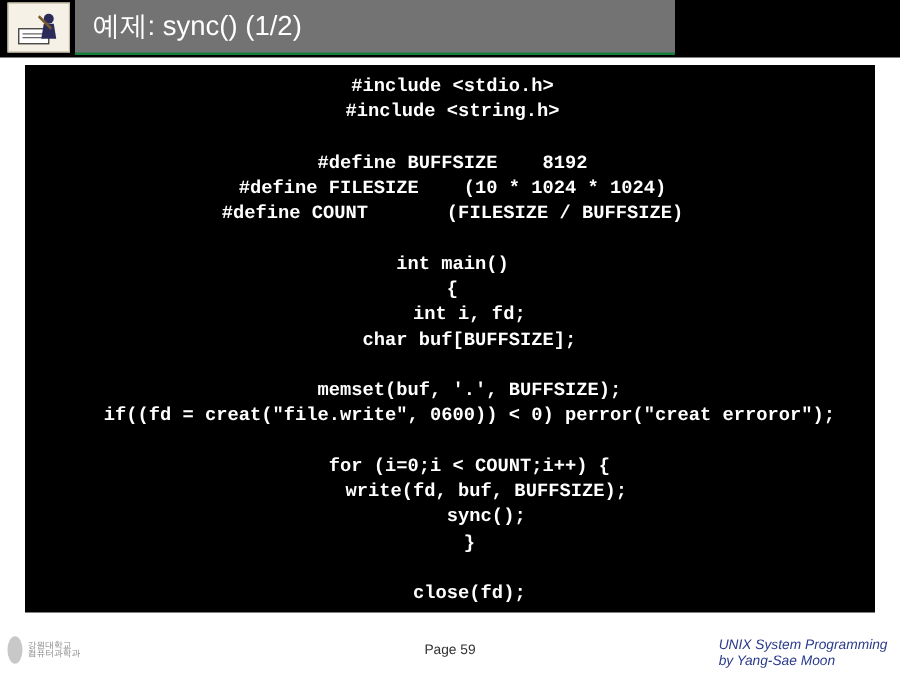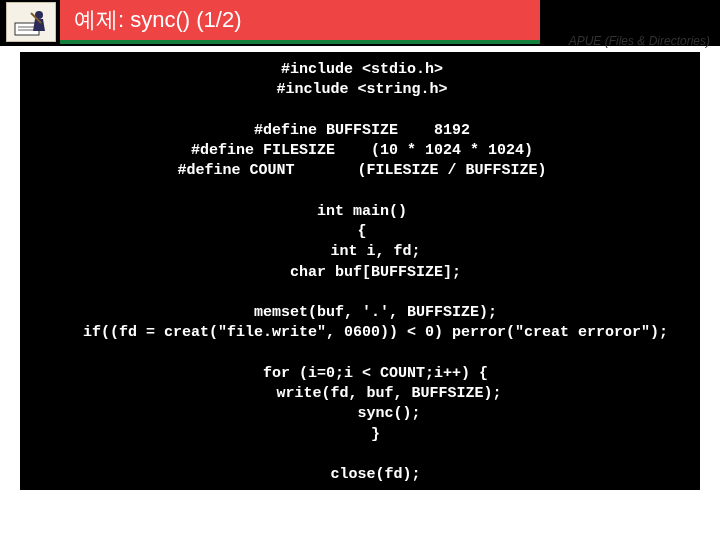--- a/index.html
+++ b/index.html
@@ -1,19 +1,19 @@
 <!DOCTYPE html>
 <html><head>
 <meta charset="utf-8">
 <style>
   * { margin: 0; padding: 0; box-sizing: border-box; }
   html, body { width: 720px; height: 540px; background: #fff; font-family: "Malgun Gothic", Arial, sans-serif; overflow: hidden; }
   .slide { position: relative; width: 720px; height: 540px; background: #fff; }
   .header { position: relative; width: 720px; height: 46px; background: #000; }
-  .title-bar { position: absolute; left: 60px; top: 0; width: 480px; height: 44px; background: #ef4444; border-bottom: 4px solid #15803d; display: flex; align-items: center; padding-left: 14px; }
+  .title-bar { position: absolute; left: 60px; top: 0; width: 480px; height: 44px; background: #737373; border-bottom: 2px solid #15803d; display: flex; align-items: center; padding-left: 14px; }
   .title-bar span { color: #fff; font-size: 22px; font-weight: 400; }
   .icon-box { position: absolute; left: 6px; top: 2px; width: 50px; height: 40px; background: #f6f1e6; border: 1px solid #c8c0a8; display: flex; align-items: center; justify-content: center; }
   .icon-box svg { width: 40px; height: 34px; }
   .apue { position: absolute; right: 10px; top: 34px; font-size: 12px; color: #333; font-style: italic; }
   .code-area { position: absolute; left: 20px; top: 52px; width: 680px; height: 438px; background: #000; padding: 8px 8px 8px 12px; text-align: center; }
   .code-area pre { font-family: "Consolas", "Courier New", monospace; font-size: 15px; line-height: 1.35; color: #fff; font-weight: bold; white-space: pre; }
   .footer { position: absolute; left: 0; bottom: 0; width: 720px; height: 40px; background: #fff; display: flex; align-items: center; }
   .footer-logo { width: 60px; height: 30px; margin-left: 6px; display: flex; align-items: center; gap: 4px; }
   .logo-badge { width: 22px; height: 22px; border-radius: 50%; background: #c8c8c8; display: inline-block; }
   .logo-text { font-size: 7px; color: #888; line-height: 1; }
@@ -31,21 +31,20 @@
         <line x1="7" y1="22" x2="24" y2="22" stroke="#666" stroke-width="1"></line>
         <line x1="7" y1="25" x2="24" y2="25" stroke="#666" stroke-width="1"></line>
         <circle cx="28" cy="10" r="4" fill="#2b2b5a"></circle>
         <path d="M24 14 L32 14 L34 26 L22 26 Z" fill="#2b2b5a"></path>
         <line x1="20" y1="8" x2="30" y2="18" stroke="#7a5a2a" stroke-width="2"></line>
       </svg>
     </div>
     <div class="title-bar">
       <span>예제: sync() (1/2)</span>
     </div>
-    <div class="apue">APUE (Files &amp; Directories)</div>
   </div>
 
   <div class="code-area">
     <pre>#include &lt;stdio.h&gt;
 #include &lt;string.h&gt;
 
 #define BUFFSIZE    8192
 #define FILESIZE    (10 * 1024 * 1024)
 #define COUNT       (FILESIZE / BUFFSIZE)
 
@@ -61,13 +60,25 @@
       write(fd, buf, BUFFSIZE);
       sync();
    }
 
    close(fd);
 
    return 0;
 }</pre>
   </div>
 
+  <div class="footer">
+    <div class="footer-logo">
+      <span class="logo-badge"></span>
+      <span class="logo-text">강원대학교
+컴퓨터과학과</span>
+    </div>
+    <div class="page-num">Page 59</div>
+    <div class="footer-right">
+      <div>UNIX System Programming</div>
+      <div>by Yang-Sae Moon</div>
+    </div>
+  </div>
 </div>
 
 </body></html>

